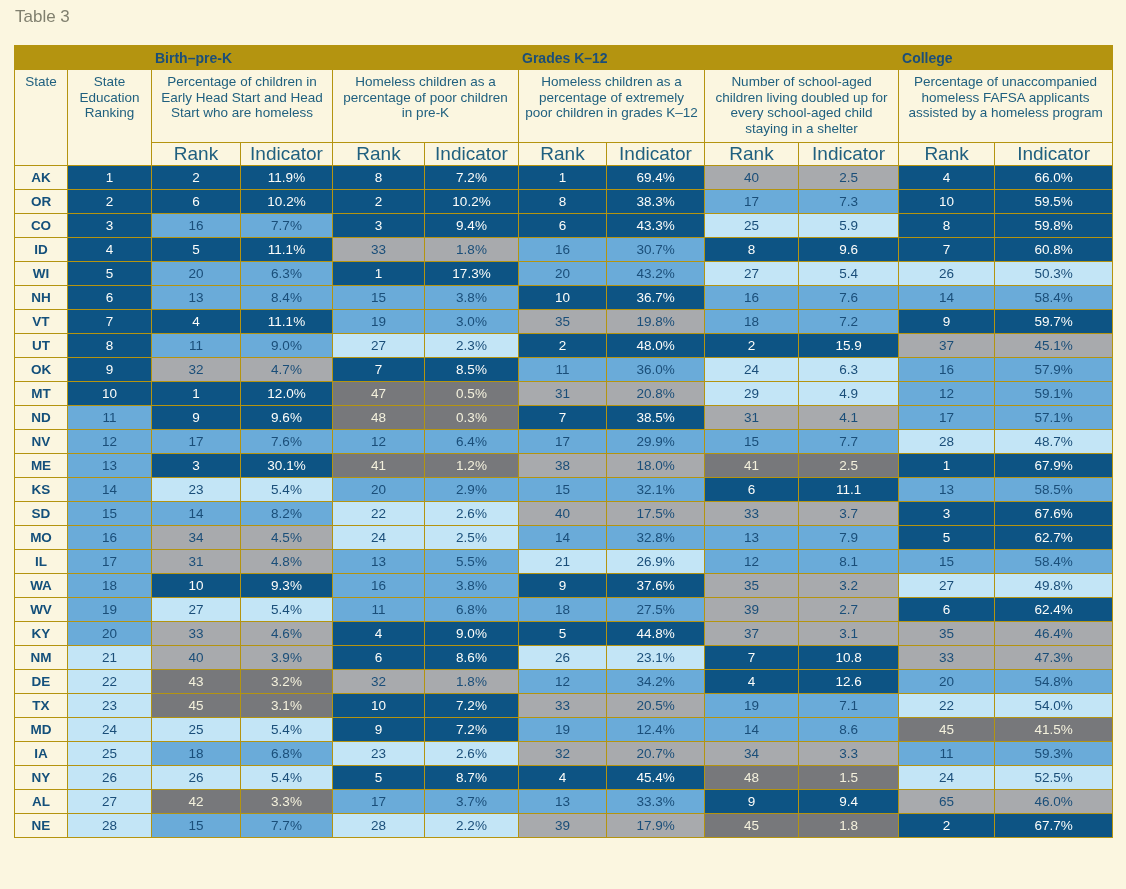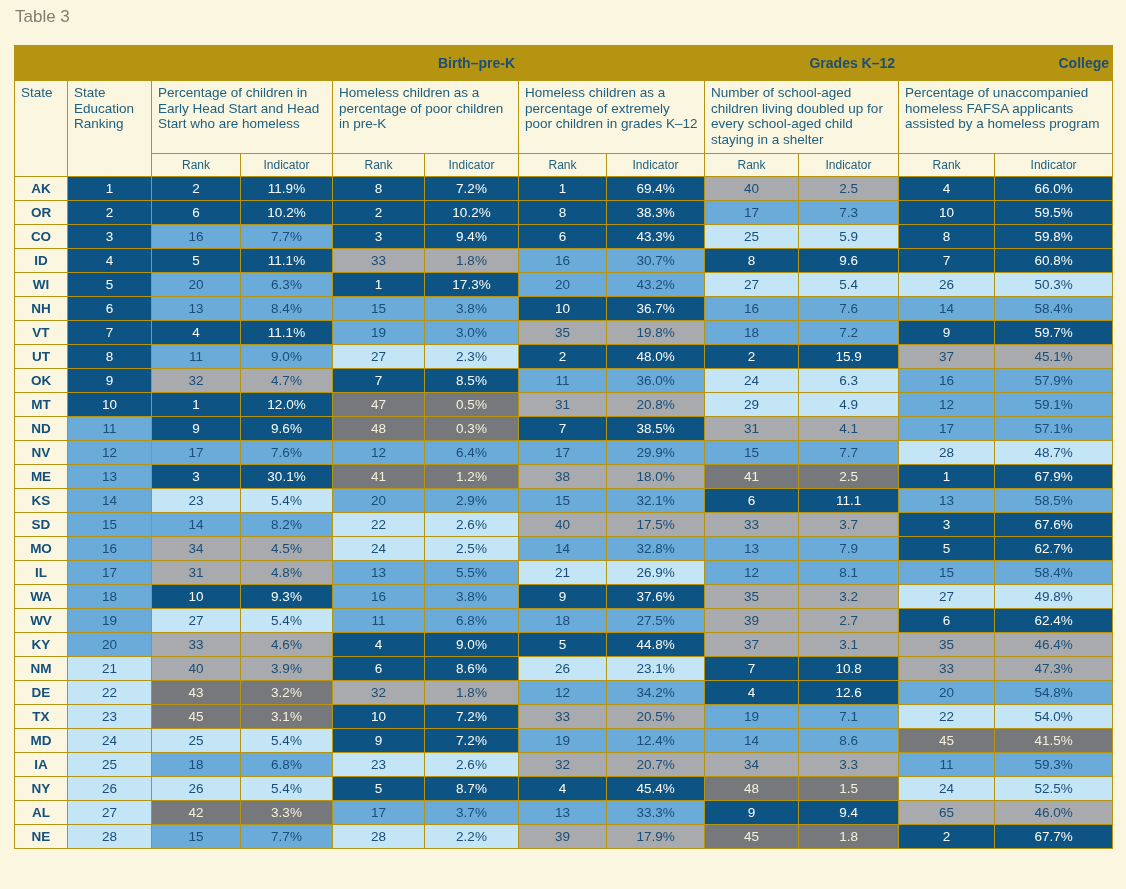--- a/index.html
+++ b/index.html
@@ -42,35 +42,35 @@
   col.c-r1{width:89px} col.c-i1{width:92px}
   col.c-r2{width:92px} col.c-i2{width:94px}
   col.c-r3{width:88px} col.c-i3{width:98px}
   col.c-r4{width:94px} col.c-i4{width:100px}
   col.c-r5{width:96px} col.c-i5{width:118px}
 
   tr.group-row th{
     background:var(--gold);
     color:#1b4e79;
     font-size:14px;font-weight:bold;
-    height:35px;text-align:right;
+    height:24px;text-align:left;
   }
   tr.desc-row th{
     background:var(--cream);
     color:var(--teal-text);
     font-weight:normal;
     font-size:13.5px;line-height:1.14;
-    text-align:left;vertical-align:top;
+    text-align:center;vertical-align:top;
     padding:4px 6px 6px 6px;
     height:70px;
   }
   tr.sub-row th{
     background:var(--cream);
     color:var(--teal-text);
-    font-weight:normal;font-size:12px;
+    font-weight:normal;font-size:19px;
     height:23px;text-align:center;
   }
   tbody td{
     height:24px;
     font-size:13.5px;
     text-align:center;
     color:var(--navy);
   }
   td.state-cell{
     background:var(--cream);

